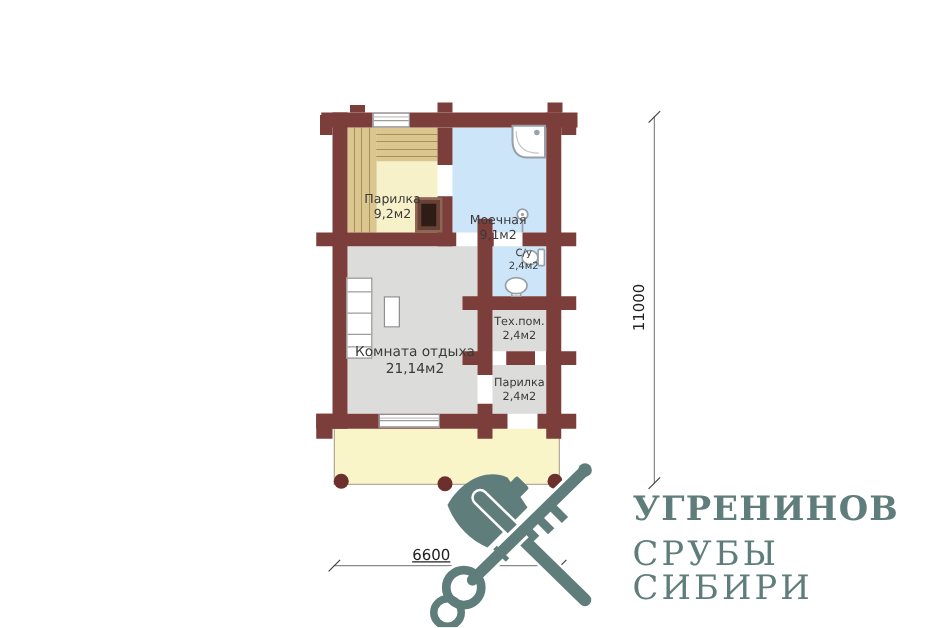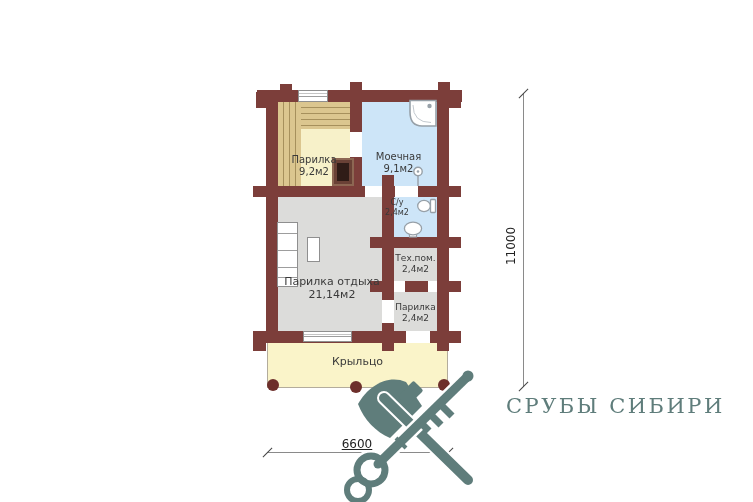--- a/index.html
+++ b/index.html
@@ -32,21 +32,21 @@
   .s11{font-size:11px;} .s10{font-size:10px;margin-top:19px;} .s9{font-size:9px;} .s8{font-size:8px;}
   
   .dimline{position:absolute;background:#8a8a8a;}
   .tick{position:absolute;width:13px;height:1px;background:#444;transform:rotate(-45deg);}
   .dimtext{position:absolute;color:#222;font-size:12px;text-align:center;}
   
   .logo-text{position:absolute;left:506px;top:387px;width:246px;color:#5f7d7b;
              font-family:"DejaVu Serif","Liberation Serif",serif;}
   .logo-l1{font-size:27px;font-weight:bold;letter-spacing:3px;line-height:1;}
   .logo-l2{font-size:27px;font-weight:bold;letter-spacing:1px;line-height:1;margin-top:7px;}
-  .logo-l3{font-size:21px;letter-spacing:2.5px;line-height:1;margin-top:9px;}
+  .logo-l3{font-size:27px;letter-spacing:2.5px;line-height:1;margin-top:9px;}
 </style>
 </head>
 <body>
 
 <div class="canvas">
 
   <div class="fill f-wood" style="left:278px;top:102px;width:72px;height:84px;"></div>
   <div class="fill bench-v" style="left:278px;top:102px;width:23px;height:84px;"></div>
   <div class="fill bench-h" style="left:301px;top:102px;width:49px;height:27px;"></div>
   <div class="fill f-blue" style="left:362px;top:102px;width:75px;height:84px;"></div>
@@ -124,53 +124,52 @@
   <div class="table" style="left:307px;top:237px;width:13px;height:25px;"></div>
 
   <div class="post" style="left:267px;top:379px;"></div>
   <div class="post" style="left:350px;top:381px;"></div>
   <div class="post" style="left:438px;top:379px;"></div>
 
   <div class="rlabel s10" style="left:278px;top:135px;width:72px;">
     <div>Парилка</div>
     <div>9,2м2</div>
   </div>
-  <div class="rlabel s10" style="left:360px;top:132px;width:77px;text-align:center;">
+  <div class="rlabel s10" style="left:360px;top:152px;width:77px;text-align:center;">
     <div>Моечная</div>
     <div>9,1м2</div>
   </div>
-  <div class="rlabel s8" style="left:371px;top:198px;width:32px;padding-left:10px;">
+  <div class="rlabel s8" style="left:393px;top:198px;width:32px;padding-left:10px;">
     <div>С/у</div>
     <div>2,4м2</div>
   </div>
   <div class="rlabel s9" style="left:394px;top:253px;width:43px;">
     <div>Тех.пом.</div>
     <div>2,4м2</div>
   </div>
   <div class="rlabel s9" style="left:394px;top:302px;width:43px;">
     <div>Парилка</div>
     <div>2,4м2</div>
   </div>
   <div class="rlabel s11" style="left:278px;top:275px;width:108px;">
-    <div>Парилка отдыха</div>
+    <div>Комната отдыха</div>
     <div>21,14м2</div>
   </div>
   <div class="rlabel s11" style="left:267px;top:355px;width:181px;">
-    <div>Крыльцо</div>
   </div>
 
   <div class="dimline" style="left:523px;top:93px;width:1px;height:294px;"></div>
   <div class="tick" style="left:517px;top:93px;"></div>
   <div class="tick" style="left:517px;top:386px;"></div>
   <div class="dimtext" style="left:489px;top:239px;width:44px;transform:rotate(-90deg);">11000</div>
 
   <div class="dimline" style="left:267px;top:452px;width:181px;height:1px;"></div>
   <div class="tick" style="left:261px;top:452px;"></div>
   <div class="tick" style="left:442px;top:452px;"></div>
-  <div class="dimtext" style="left:327px;top:437px;width:60px;text-decoration:underline;">6600</div>
+  <div class="dimtext" style="left:315px;top:437px;width:60px;text-decoration:underline;">6600</div>
 
   <svg class="abs" style="left:344px;top:364px;" width="172" height="138" viewBox="0 0 172 138">
 
     <g fill="#5f7d7b" stroke="none">
       <path d="M62,18 C44,10 24,22 14,40 C20,56 32,68 46,74 L78,42 Z"></path>
       <g transform="translate(66,30) rotate(45)">
           <rect x="-7" y="-12" width="14" height="22" rx="2"></rect>
         </g>
     </g>
     <line x1="40" y1="34" x2="124" y2="116" stroke="#ffffff" stroke-width="14" stroke-linecap="round"></line>
@@ -187,16 +186,17 @@
       <line x1="96" y1="40" x2="108" y2="52"></line>
       <line x1="86" y1="50" x2="97" y2="61"></line>
       <line x1="77" y1="59" x2="85" y2="67"></line>
     </g>
     <g stroke="#5f7d7b" stroke-width="4">
       <line x1="52" y1="74" x2="62" y2="84"></line>
     </g>
   </svg>
 
   <div class="logo-text">
+    <div class="logo-l2">УГРЕНИНОВ</div>
     <div class="logo-l3">СРУБЫ СИБИРИ</div>
   </div>
 
 </div>
 
 </body></html>

